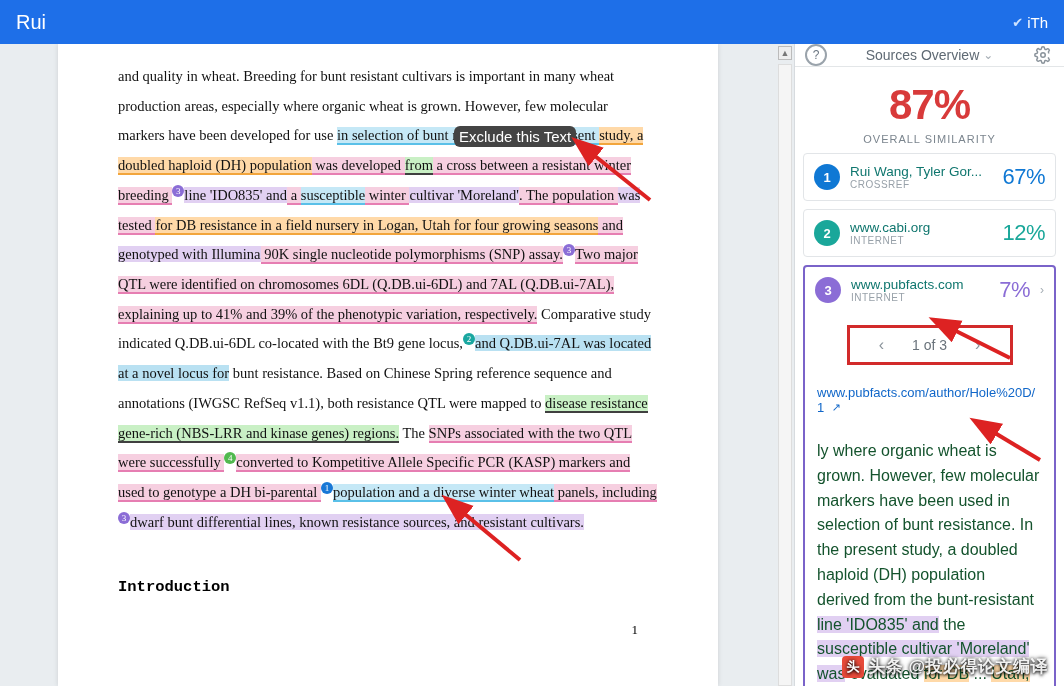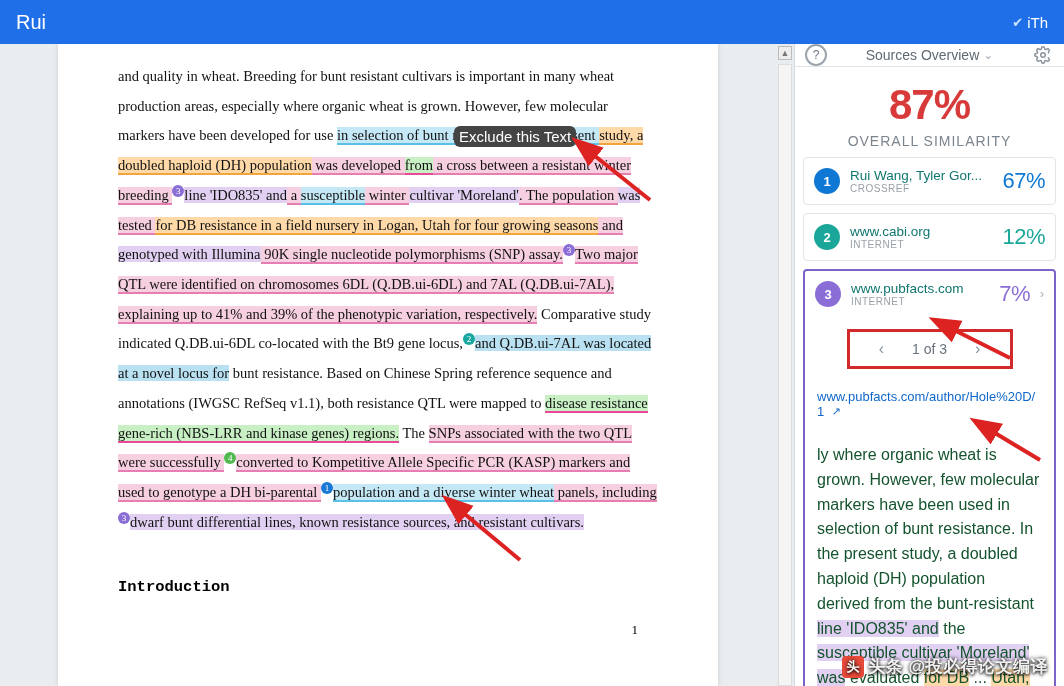--- a/index.html
+++ b/index.html
@@ -20,21 +20,21 @@
 
   
   .paper p { font-family: "Times New Roman", Georgia, serif; font-size:14.5px; color:#111; line-height:2.05; text-align:left; }
   .paper .section-h { font-family: Liberation Mono, monospace; font-weight:bold; font-size:15.5px; margin-top:40px; }
   .pagenum { position:absolute; bottom:48px; right:80px; font-family:"Times New Roman",serif; font-size:13px; }
 
   
   .hl-purple { background:#e1d0f2; }
   .hl-blue   { background:#c5e8f6; border-bottom:2px solid #5ac0e8; }
   .hl-pink   { background:#f6cfe0; border-bottom:2px solid #e67eb2; }
-  .hl-green  { background:#c9f0c5; border-bottom:2px solid #ec4899;}
+  .hl-green  { background:#c9f0c5; border-bottom:2px solid #404040;}
   .hl-orange { background:#ffd9a8; border-bottom:2px solid #f2a53c;}
   .hl-bluebox{ background:#b9e1f2; }
   .ital { }
 
   .badge { display:inline-block; width:12px; height:12px; border-radius:50%; color:#fff; font-size:9px; line-height:12px; text-align:center; vertical-align:6px; position:relative; }
   .b1 { background:#1878d6; }
   .b2 { background:#1aa7a0; }
   .b3 { background:#8b6dd6; }
   .b4 { background:#51b94f; }
 
@@ -44,21 +44,21 @@
 
   
   .panel { width:270px; background:#fff; border-left:1px solid #d7dbdf; display:flex; flex-direction:column; }
   .panel-head { height:40px; border-bottom:1px solid #e3e6e8; display:flex; align-items:center; justify-content:space-between; padding:0 10px; color:#5f6a74; font-size:14px;}
   .panel-head .title { flex:1; text-align:center; display:flex; align-items:center; justify-content:center; gap:4px; }
   .help-ic, .gear-ic { width:22px; height:22px; display:flex; align-items:center; justify-content:center; color:#888; }
   .help-ic { border:2px solid #9aa3ab; border-radius:50%; font-size:12px; color:#6b7682; }
 
   .overall { text-align:center; padding:14px 0 8px; }
   .overall .pct { font-size:42px; font-weight:bold; color:#d83a3a; letter-spacing:-1px;}
-  .overall .lbl { font-size:14px; letter-spacing:1px; color:#7b858e; margin-top:4px;}
+  .overall .lbl { font-size:11px; letter-spacing:1px; color:#7b858e; margin-top:4px;}
 
   .sources { padding:0 8px; }
   .src { border:1px solid #e2e5e8; border-radius:4px; margin-bottom:8px; padding:10px 10px; display:flex; align-items:center; gap:10px; cursor:pointer; }
   .src .num { width:26px; height:26px; border-radius:50%; color:#fff; display:flex; align-items:center; justify-content:center; font-size:13px; font-weight:bold; flex-shrink:0;}
   .src .meta { flex:1; overflow:hidden; }
   .src .meta .t { font-size:13.5px; color:#0f766e; white-space:nowrap; overflow:hidden; text-overflow:ellipsis;}
   .src .meta .s { font-size:10px; color:#98a1a9; letter-spacing:.5px;}
   .src .pc { font-size:22px; font-weight:300; letter-spacing:-.5px;}
   .src1 .num{background:#0f78d4;} .src1 .pc{color:#0f78d4;}
   .src2 .num{background:#1aa79a;} .src2 .pc{color:#1aa79a;}

